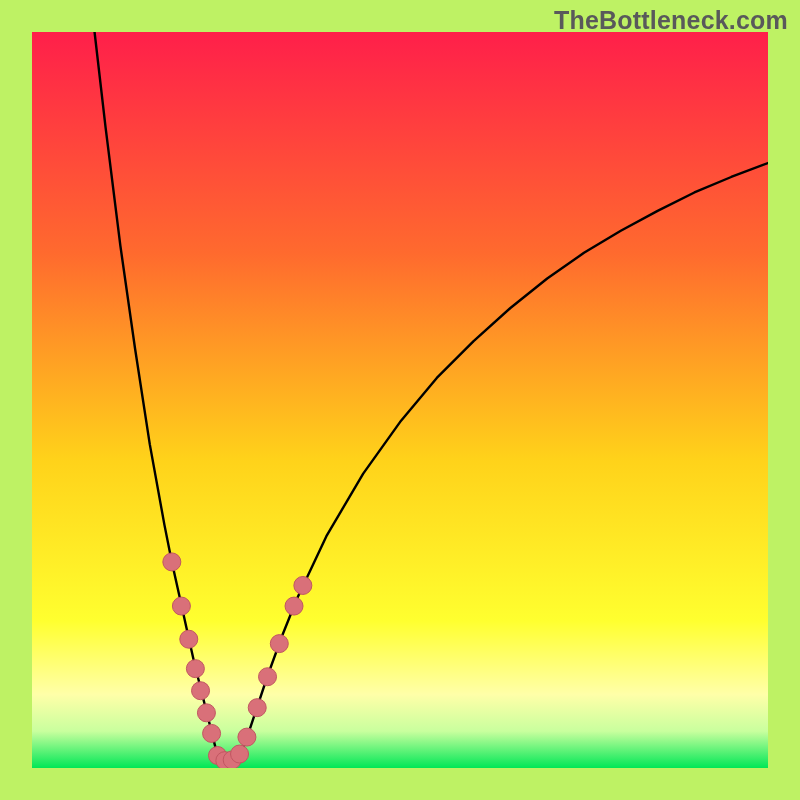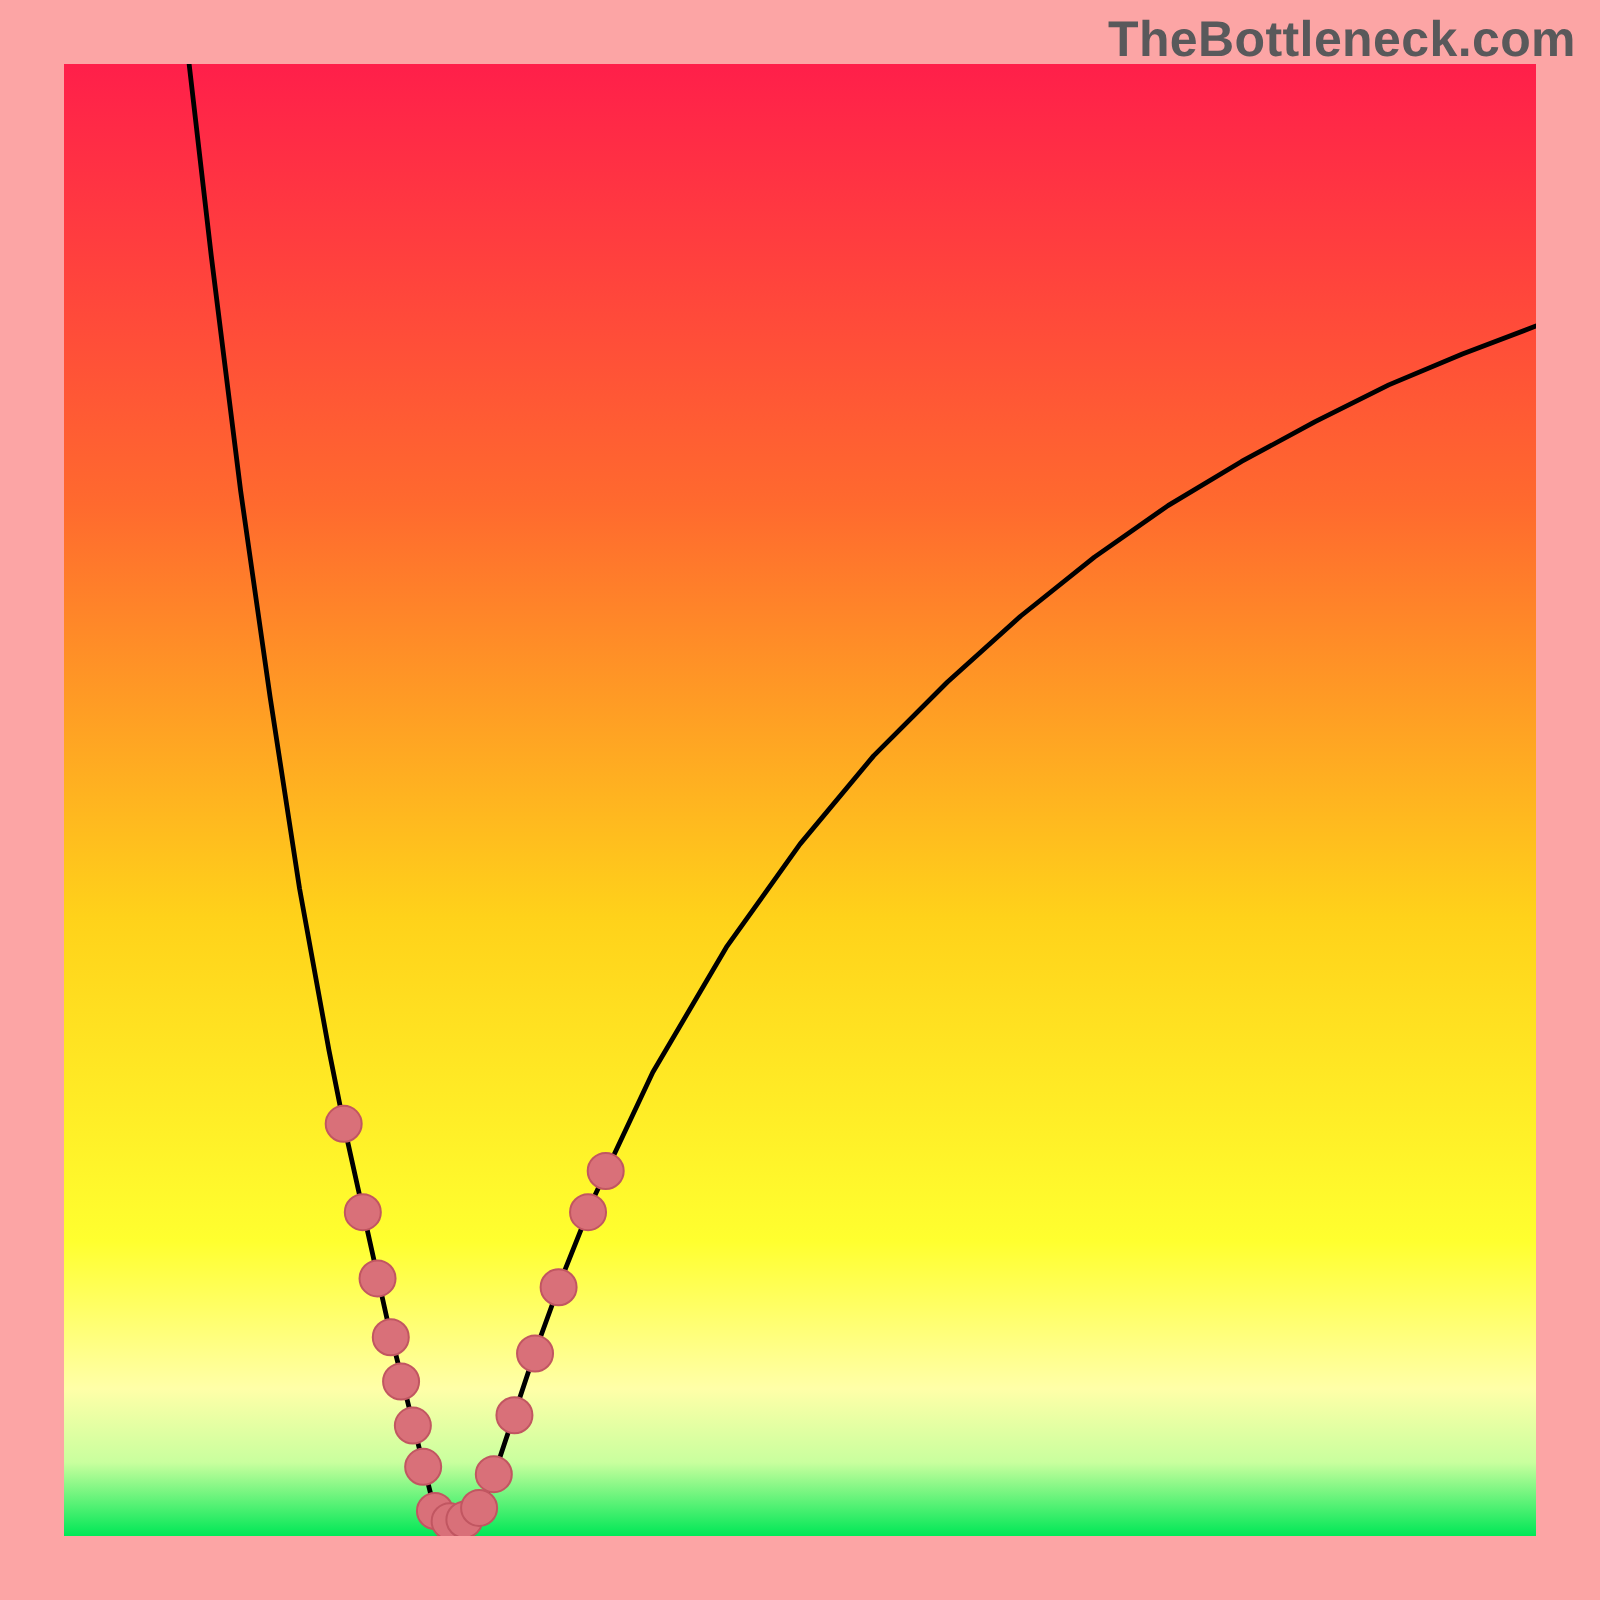--- a/index.html
+++ b/index.html
@@ -7,21 +7,21 @@
     padding: 0;
     width: 800px;
     height: 800px;
     overflow: hidden;
     background: #000;
     font-family: Arial, Helvetica, sans-serif;
   }
   .frame {
     position: absolute;
     inset: 0;
-    background: #fca5a5;
+    background: #bef264;
     text-decoration: underline;
   }
   .plot {
     position: absolute;
     left: 32px;
     top: 32px;
     width: 736px;
     height: 736px;
   }
   .watermark {

